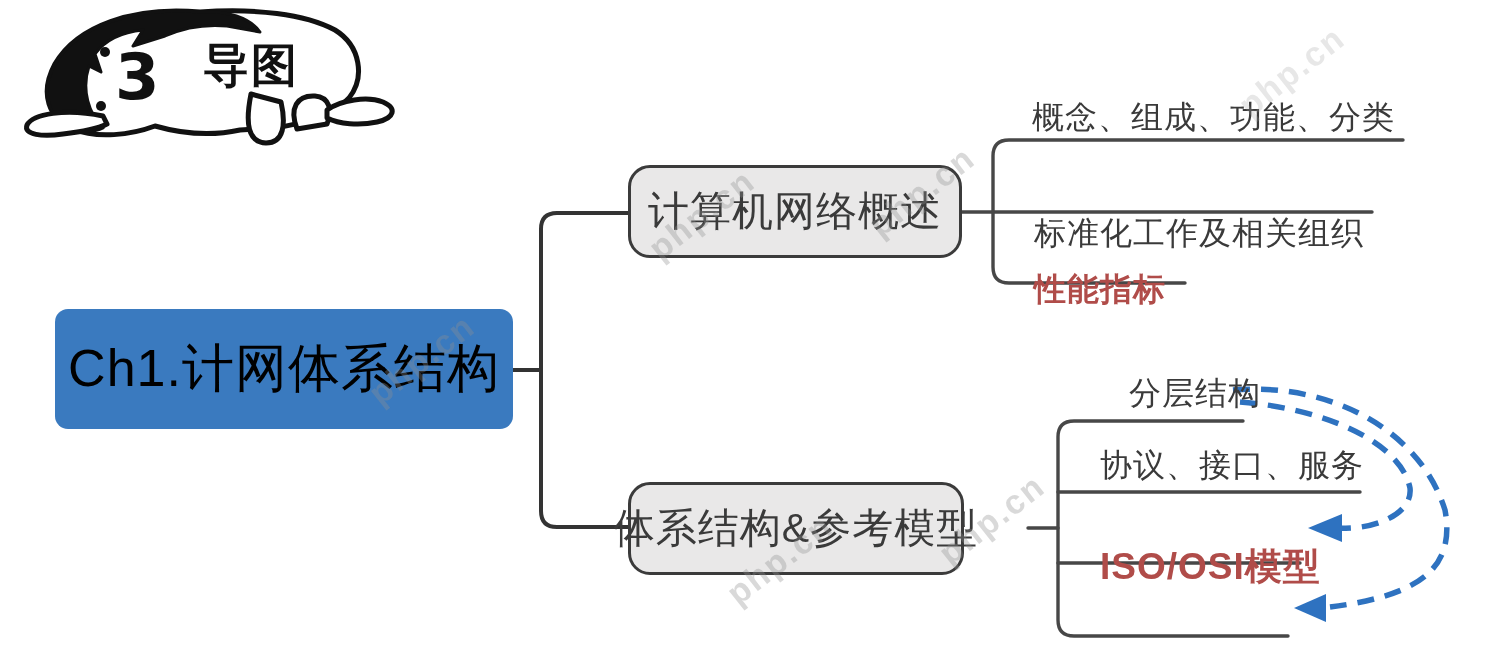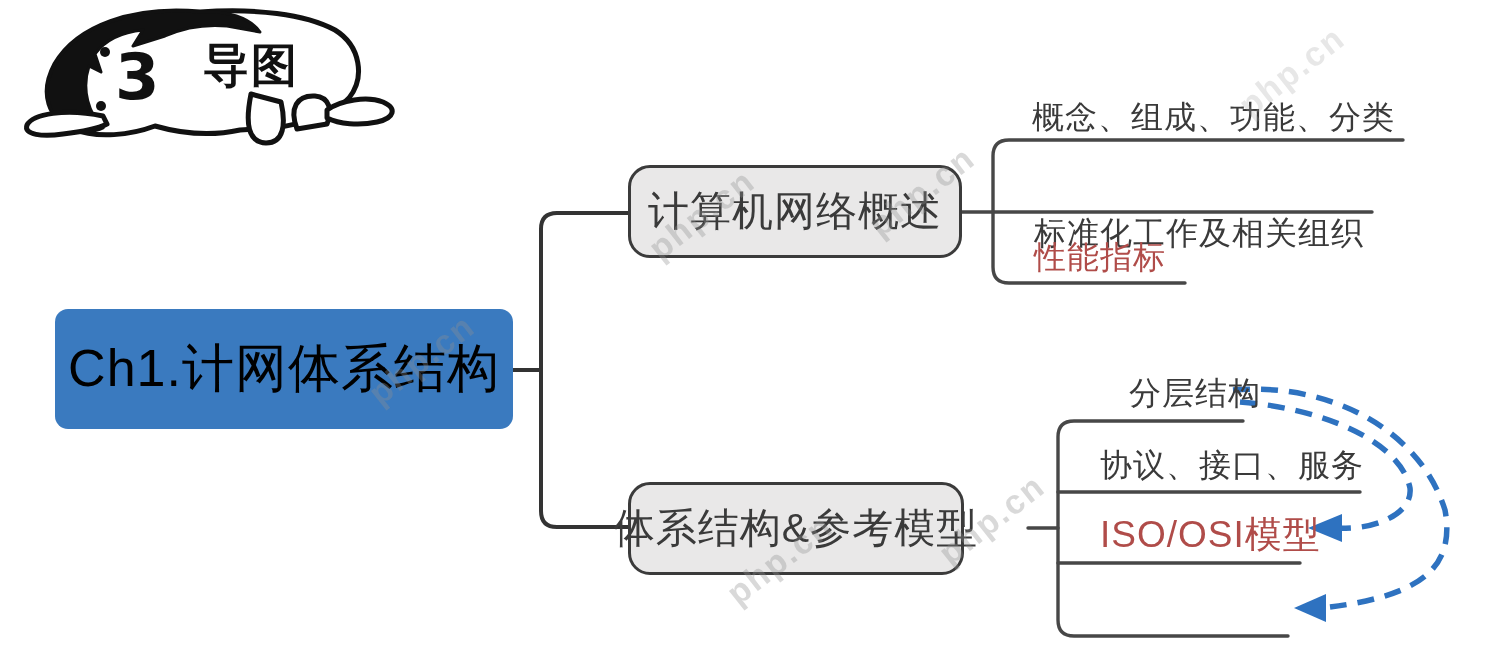--- a/index.html
+++ b/index.html
@@ -12,21 +12,21 @@
   .ah{fill:var(--arrow-blue,#2e72c0);stroke:none;}
   .node{position:absolute;display:flex;align-items:center;justify-content:center;
         box-sizing:border-box;white-space:nowrap;}
   .root{left:55px;top:309px;width:458px;height:120px;background:var(--root-blue,#3a7abf);
         color:#000000;font-size:52px;font-weight:500;border-radius:13px;letter-spacing:1px;}
   .branch{background:var(--node-fill,#e9e8e8);border:3px solid var(--node-border,#3b3b3b);
         border-radius:22px;color:var(--text-dark,#3a3a3a);font-size:41px;letter-spacing:1px;}
   .b1{left:628px;top:165px;width:334px;height:93px;}
   .b2{left:628px;top:482px;width:336px;height:93px;}
   .leaf{position:absolute;color:var(--text-dark,#3a3a3a);font-size:32px;white-space:nowrap;letter-spacing:1px;}
-  .leaf.red{color:var(--emphasis-red,#b04c49);font-weight:normal;}
+  .leaf.red{color:var(--emphasis-red,#b04c49);font-weight:bold;margin-top:32px;}
   .leaf.big{font-size:37px;}
   .l1{left:1032px;top:96px;text-align:center;}
   .l2{left:1034px;top:164px;margin-top:48px;}
   .l3{left:1034px;top:236px;}
   .l4{left:1129px;top:372px;}
   .l5{left:1100px;top:444px;}
   .l6{left:1100px;top:510px;}
   .l7{left:1100px;top:583px;}
   .wm{position:absolute;color:rgba(145,145,145,.34);font-size:34px;font-weight:bold;
       transform:rotate(-38deg);letter-spacing:2px;pointer-events:none;}

